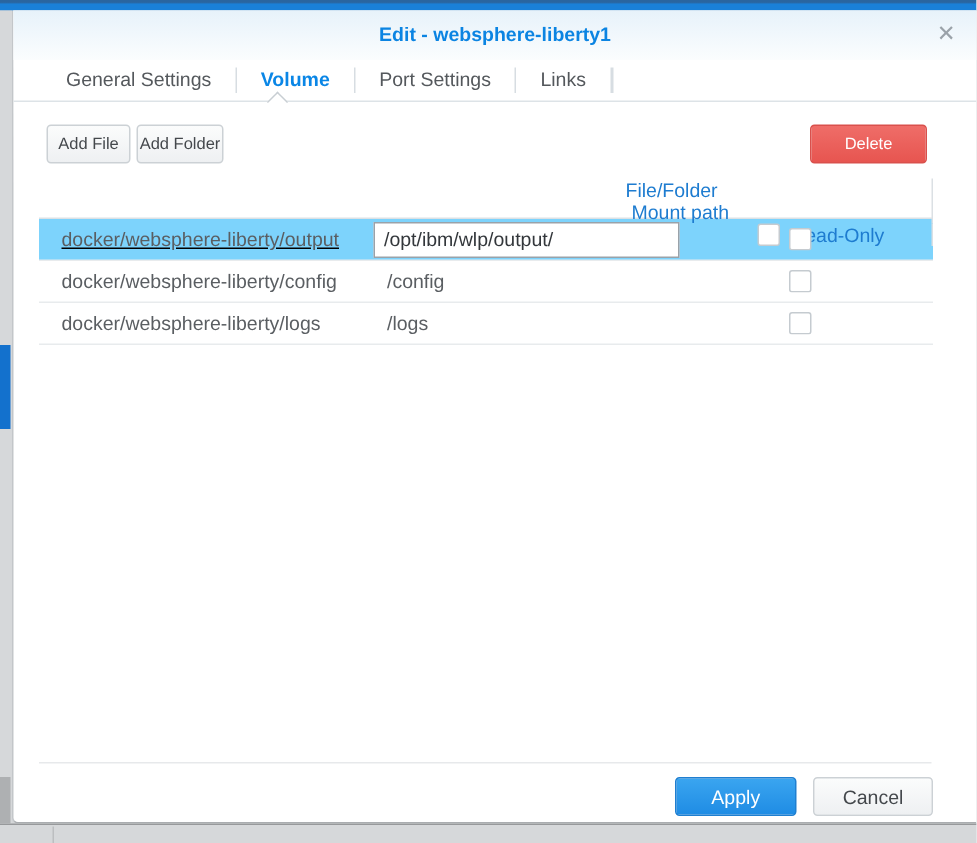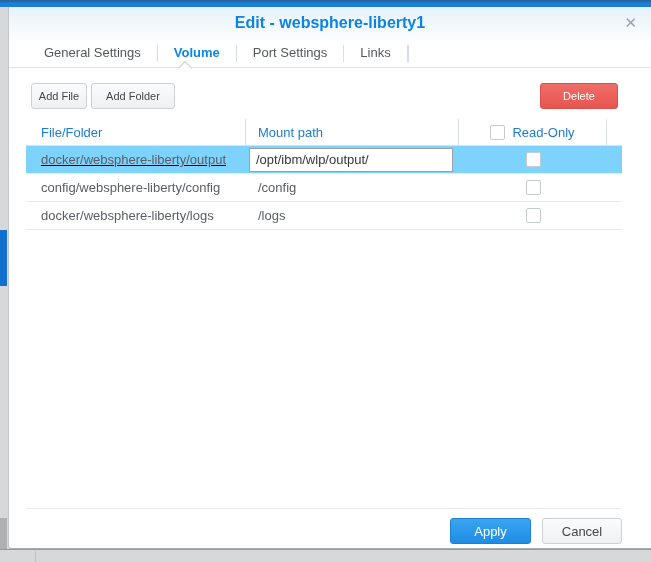--- a/index.html
+++ b/index.html
@@ -31,21 +31,21 @@
     border-left:1px solid #c3c6c9;
     border-bottom:1px solid #aaadb0;
     border-bottom-left-radius:4px;
   }
   .dialog-header {
     position:absolute; left:0; top:0; right:0; height:33px;
     background:linear-gradient(#e7f2fa, #fbfdfe);
   }
   .dialog-title {
     text-align:center; line-height:32px;
-    font-size:16px; font-weight:bold; color:#0b84e2;
+    font-size:13px; font-weight:bold; color:#0b84e2;
   }
   .close-icon {
     position:absolute; right:14px; top:7px;
     font-size:15px; color:#9aa2a9; cursor:pointer; line-height:18px;
   }
 
   
   .tabs-row {
     position:absolute; left:0; top:33px; right:0; height:28px;
     display:flex; align-items:stretch; padding-left:19px;
@@ -67,32 +67,33 @@
   .btn {
     position:absolute; height:26px; font-size:11px; border-radius:3px;
     display:flex; align-items:center; justify-content:center; cursor:pointer;
     font-family:inherit;
   }
   .btn-plain {
     background:linear-gradient(#fbfcfc, #eef0f2);
     border:1px solid #ccd1d5; color:#44484c;
   }
   .btn-add-file   { left:22px; top:76px; width:56px; }
-  .btn-add-folder { left:82px; top:76px; width:84px; }
+  .btn-add-folder { left:82px; top:76px; width:58px; }
   .btn-delete {
     right:33px; top:76px; width:78px;
     background:linear-gradient(#ef6d68, #e75550);
     border:1px solid #d9504c; color:#fff;
   }
 
   
   .table { position:absolute; left:17px; top:112px; width:596px; }
   .thead {
     display:flex; height:27px; align-items:flex-end;
     border-bottom:1px solid #dce1e5;
+    flex-direction:column;
   }
   .th { font-size:13px; color:#1e7cd0; display:flex; align-items:center; height:100%; }
   .th-file   { width:220px; padding-left:15px; border-right:1px solid #dbe0e4; }
   .th-mount  { width:213px; padding-left:12px; border-right:1px solid #dbe0e4; }
   .th-ro     { width:148px; justify-content:center; border-right:1px solid #dbe0e4; }
   .th-spacer { width:15px; }
   .checkbox {
     width:15px; height:15px; background:#fff;
     border:1px solid #c5cbd0; border-radius:2px; cursor:pointer; flex:none;
   }
@@ -168,21 +169,21 @@
       <div class="td td-file">docker/websphere-liberty/output</div>
       <div class="td td-mount editing">
         <input class="mount-input" type="text" value="/opt/ibm/wlp/output/" style="">
       </div>
       <div class="td td-ro">
         <span class="checkbox"></span>
       </div>
     </div>
 
     <div class="trow">
-      <div class="td td-file">config/websphere-liberty/config</div>
+      <div class="td td-file">docker/websphere-liberty/config</div>
       <div class="td td-mount">/config</div>
       <div class="td td-ro">
         <span class="checkbox"></span>
       </div>
     </div>
 
     <div class="trow">
       <div class="td td-file">docker/websphere-liberty/logs</div>
       <div class="td td-mount">/logs</div>
       <div class="td td-ro">

